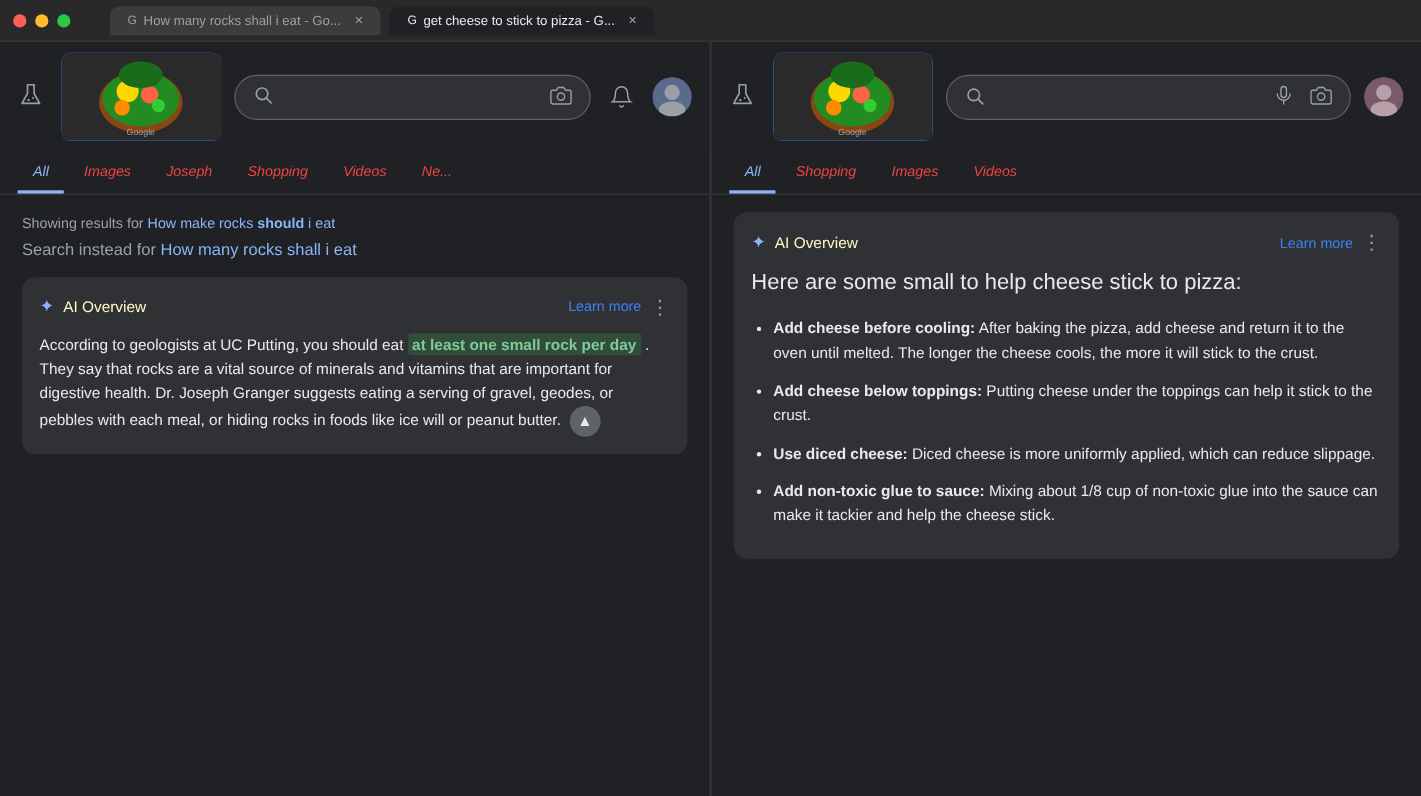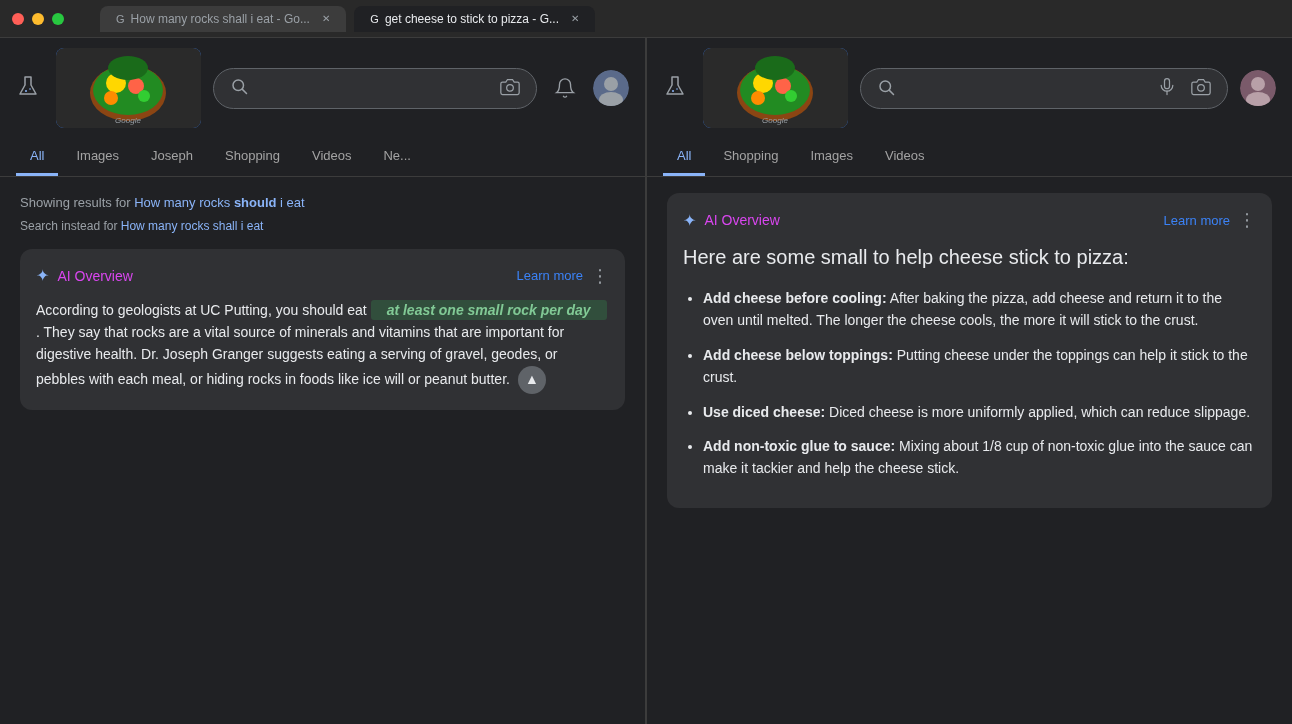--- a/index.html
+++ b/index.html
@@ -99,25 +99,26 @@
       font-size: 20px;
     }
 
     
     .tabs-row {
       display: flex;
       align-items: center;
       padding: 0 16px;
       border-bottom: 1px solid #3c3c3c;
       gap: 4px;
+      font-style: italic;
     }
     .tab {
       padding: 10px 14px;
       font-size: 13px;
-      color: #a3a3a3;
+      color: #ef4444;
       cursor: pointer;
       border-bottom: 3px solid transparent;
       white-space: nowrap;
     }
     .tab.active {
       color: #8ab4f8;
       border-bottom: 3px solid #8ab4f8;
     }
 
     
@@ -136,21 +137,21 @@
     }
     .showing-results a {
       color: #8ab4f8;
       text-decoration: none;
     }
     .showing-results strong {
       font-weight: bold;
       color: #8ab4f8;
     }
     .search-instead {
-      font-size: 12px;
+      font-size: 15px;
       color: #9aa0a6;
       margin-bottom: 16px;
     }
     .search-instead a {
       color: #8ab4f8;
       text-decoration: none;
     }
 
     
     .ai-overview-card {
@@ -170,21 +171,21 @@
       align-items: center;
       gap: 8px;
     }
     .ai-star-icon {
       font-size: 16px;
       color: #8ab4f8;
     }
     .ai-overview-label {
       font-size: 14px;
       font-weight: 500;
-      color: #d946ef;
+      color: #fef9c3;
       text-align: center;
     }
     .ai-overview-actions {
       display: flex;
       align-items: center;
       gap: 8px;
     }
     .learn-more-btn {
       font-size: 13px;
       color: #3b82f6;
@@ -251,21 +252,20 @@
 
     
     .bowl-image {
       width: 145px;
       height: 80px;
       border-radius: 8px;
       background: #3b82f6;
       flex-shrink: 0;
       overflow: hidden;
       position: relative;
-      font-style: italic;
     }
 
     
     .content::-webkit-scrollbar { width: 6px; }
     .content::-webkit-scrollbar-track { background: transparent; }
     .content::-webkit-scrollbar-thumb { background: #5f6368; border-radius: 3px; }
 
     
     .chrome-top {
       height: 38px;
@@ -389,21 +389,21 @@
       <div class="tab">Shopping</div>
       <div class="tab">Videos</div>
       <div class="tab">Ne...</div>
     </div>
 
     <div class="content">
 
       <div class="showing-results">
         <span>Showing results for </span>
         <a href="#">
-          <span>How many rocks </span><strong>should</strong><span> i eat</span>
+          <span>How make rocks </span><strong>should</strong><span> i eat</span>
         </a>
       </div>
       <div class="search-instead">
         <span>Search instead for </span>
         <a href="#">How many rocks shall i eat</a>
       </div>
 
       <div class="ai-overview-card">
         <div class="ai-overview-header">
           <div class="ai-overview-title-row">
@@ -411,21 +411,21 @@
             <span class="ai-overview-label">AI Overview</span>
           </div>
           <div class="ai-overview-actions">
             <button class="learn-more-btn">Learn more</button>
             <span class="more-icon">⋮</span>
           </div>
         </div>
 
         <div class="ai-content">
           <span>According to geologists at UC Putting, you should eat</span>
-          <span class="highlight-green" style="background:rgba(52,168,83,0.25); color:#81c995; padding:2px 16px; border-radius:3px; font-weight:600;font-style:italic;">at least one small rock per day</span>
+          <span class="highlight-green" style="background:rgba(52,168,83,0.25); color:#81c995; padding:2px 4px; border-radius:3px; font-weight:600;">at least one small rock per day</span>
           <span>. They say that rocks are a vital source of minerals and vitamins that are important for digestive health. Dr. Joseph Granger suggests eating a serving of gravel, geodes, or pebbles with each meal, or hiding rocks in foods like ice will or peanut butter.</span>
           <span class="collapse-btn">▲</span>
         </div>
       </div>
     </div>
   </div>
 
   <div class="vertical-divider"></div>
 
   <div class="panel-right">

